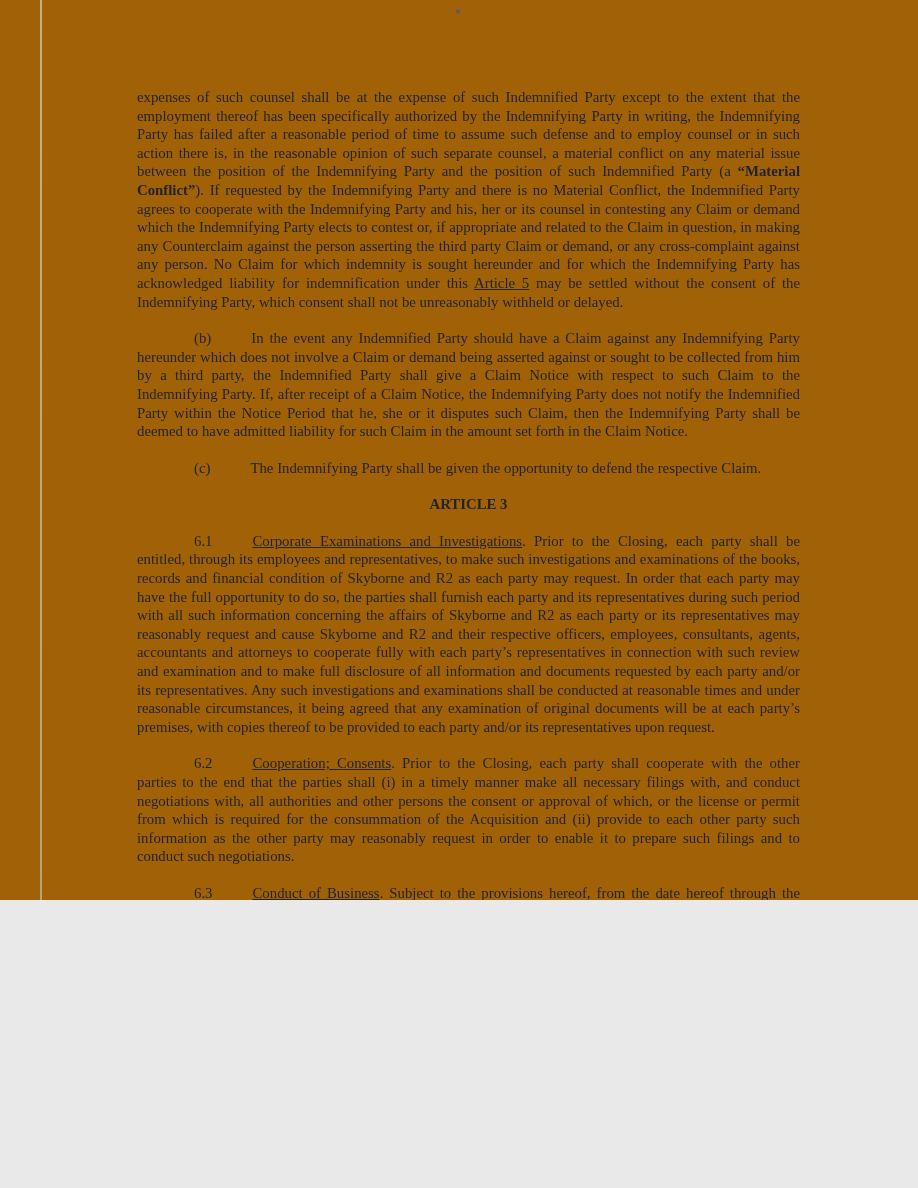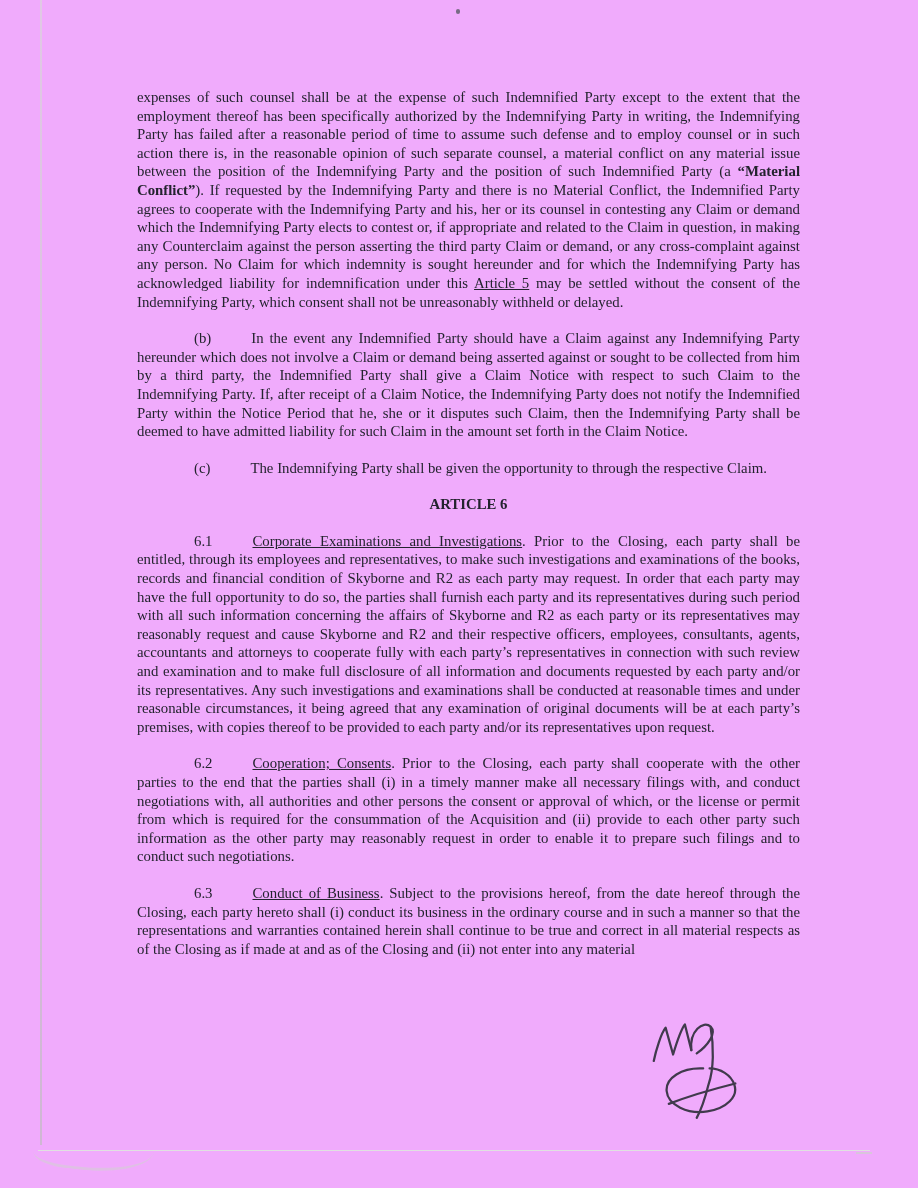--- a/index.html
+++ b/index.html
@@ -3,22 +3,22 @@
 <meta charset="utf-8">
 <style>
   html, body {
     margin: 0;
     padding: 0;
     background: #e9e9e9;
   }
   .scan-page {
     position: relative;
     width: 918px;
-    height: 1188px;
-    background: #f0abfc;
+    height: 900px;
+    background: #a16207;
     overflow: hidden;
     font-family: "Liberation Serif", "DejaVu Serif", serif;
     color: #23232e;
   }
   
   .edge-left-line {
     position: absolute;
     left: 40px;
     top: 0;
     width: 2px;
@@ -107,24 +107,24 @@
   <div class="edge-bottom-smudge"></div>
   <div class="top-speck"></div>
   <div class="bottom-right-mark"></div>
 
   <div class="content">
 
     <p class="para"><span>expenses of such counsel shall be at the expense of such Indemnified Party except to the extent that the employment thereof has been specifically authorized by the Indemnifying Party in writing, the Indemnifying Party has failed after a reasonable period of time to assume such defense and to employ counsel or in such action there is, in the reasonable opinion of such separate counsel, a material conflict on any material issue between the position of the Indemnifying Party and the position of such Indemnified Party (a </span><span class="bold">“Material Conflict”</span><span>). If requested by the Indemnifying Party and there is no Material Conflict, the Indemnified Party agrees to cooperate with the Indemnifying Party and his, her or its counsel in contesting any Claim or demand which the Indemnifying Party elects to contest or, if appropriate and related to the Claim in question, in making any Counterclaim against the person asserting the third party Claim or demand, or any cross-complaint against any person. No Claim for which indemnity is sought hereunder and for which the Indemnifying Party has acknowledged liability for indemnification under this </span><span class="u">Article 5</span><span> may be settled without the consent of the Indemnifying Party, which consent shall not be unreasonably withheld or delayed.</span></p>
 
     <p class="para"><span class="first-indent"></span><span>(b)</span><span class="tab"></span><span>In the event any Indemnified Party should have a Claim against any Indemnifying Party hereunder which does not involve a Claim or demand being asserted against or sought to be collected from him by a third party, the Indemnified Party shall give a Claim Notice with respect to such Claim to the Indemnifying Party. If, after receipt of a Claim Notice, the Indemnifying Party does not notify the Indemnified Party within the Notice Period that he, she or it disputes such Claim, then the Indemnifying Party shall be deemed to have admitted liability for such Claim in the amount set forth in the Claim Notice.</span></p>
 
-    <p class="para"><span class="first-indent"></span><span>(c)</span><span class="tab"></span><span>The Indemnifying Party shall be given the opportunity to through the respective Claim.</span></p>
+    <p class="para"><span class="first-indent"></span><span>(c)</span><span class="tab"></span><span>The Indemnifying Party shall be given the opportunity to defend the respective Claim.</span></p>
 
     <div class="article-heading">
-      <div>ARTICLE 6</div>
+      <div>ARTICLE 3</div>
     </div>
 
     <p class="para"><span class="first-indent"></span><span>6.1</span><span class="tab"></span><span class="u">Corporate Examinations and Investigations</span><span>. Prior to the Closing, each party shall be entitled, through its employees and representatives, to make such investigations and examinations of the books, records and financial condition of Skyborne and R2 as each party may request. In order that each party may have the full opportunity to do so, the parties shall furnish each party and its representatives during such period with all such information concerning the affairs of Skyborne and R2 as each party or its representatives may reasonably request and cause Skyborne and R2 and their respective officers, employees, consultants, agents, accountants and attorneys to cooperate fully with each party’s representatives in connection with such review and examination and to make full disclosure of all information and documents requested by each party and/or its representatives. Any such investigations and examinations shall be conducted at reasonable times and under reasonable circumstances, it being agreed that any examination of original documents will be at each party’s premises, with copies thereof to be provided to each party and/or its representatives upon request.</span></p>
 
     <p class="para"><span class="first-indent"></span><span>6.2</span><span class="tab"></span><span class="u">Cooperation; Consents</span><span>. Prior to the Closing, each party shall cooperate with the other parties to the end that the parties shall (i) in a timely manner make all necessary filings with, and conduct negotiations with, all authorities and other persons the consent or approval of which, or the license or permit from which is required for the consummation of the Acquisition and (ii) provide to each other party such information as the other party may reasonably request in order to enable it to prepare such filings and to conduct such negotiations.</span></p>
 
     <p class="para"><span class="first-indent"></span><span>6.3</span><span class="tab"></span><span class="u">Conduct of Business</span><span>. Subject to the provisions hereof, from the date hereof through the Closing, each party hereto shall (i) conduct its business in the ordinary course and in such a manner so that the representations and warranties contained herein shall continue to be true and correct in all material respects as of the Closing as if made at and as of the Closing and (ii) not enter into any material</span></p>
 
   </div>
 

